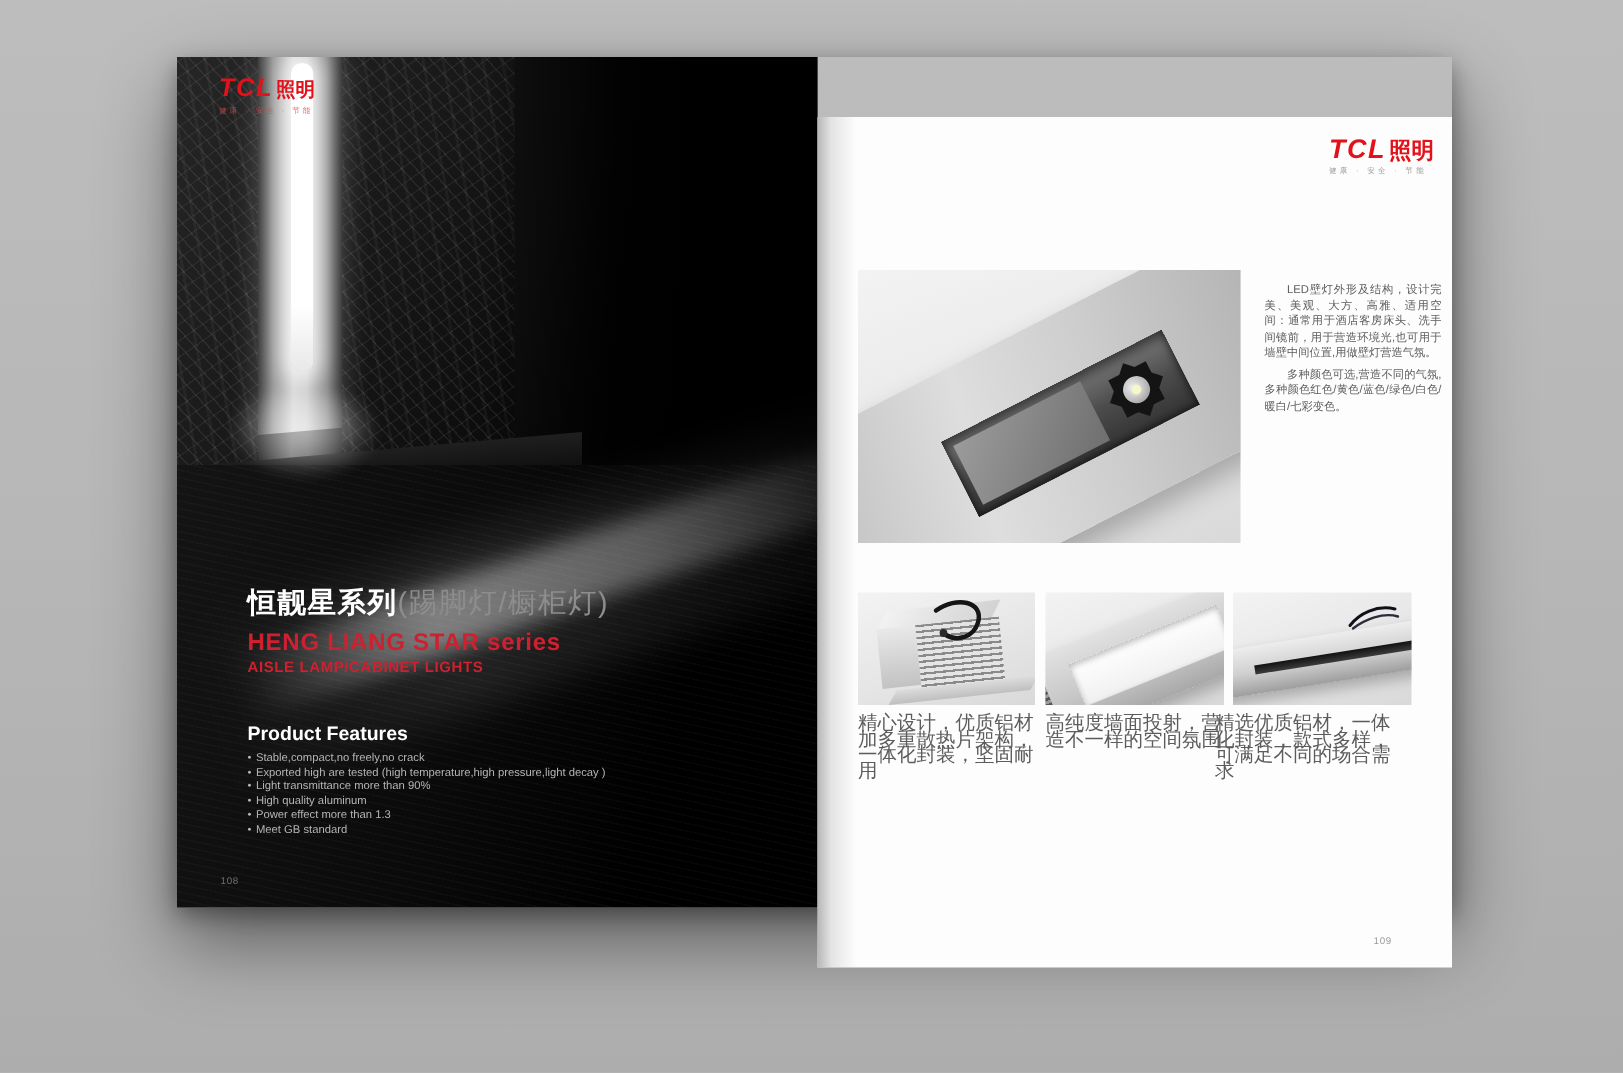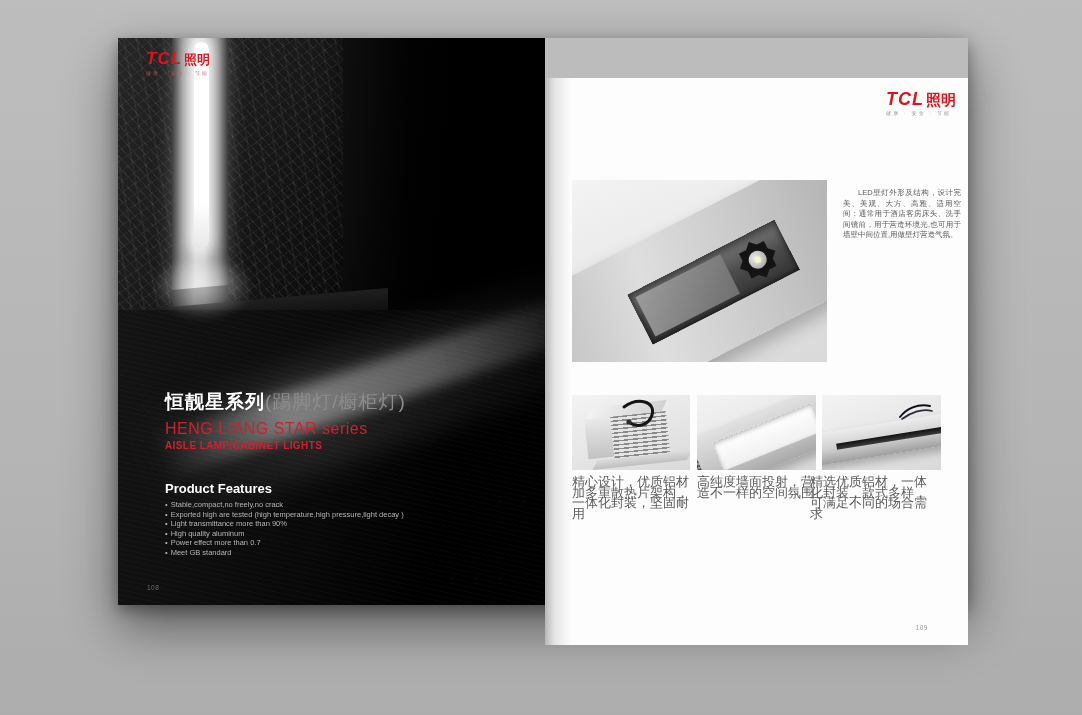--- a/index.html
+++ b/index.html
@@ -81,21 +81,21 @@
   }
 
   .logo-left { position:absolute; left:28px; top:12px; line-height:1; }
   .logo-tcl { font-weight:bold; font-style:italic; font-size:17px; letter-spacing:1px; color:#e3121a; }
   .logo-cn  { font-weight:bold; font-size:13px; color:#e3121a; margin-left:2px; }
   .logo-tagline-left { margin-top:4px; font-size:5px; letter-spacing:2px; color:#d84a4a; opacity:.8; }
 
   .title-block { position:absolute; left:47px; top:303px;margin-top:48px; }
   .title-cn { font-size:19px; font-weight:bold; color:#ffffff; letter-spacing:1px; }
   .title-cn .paren { color:#8d8d8d; font-weight:normal; }
-  .title-en { margin-top:5px; font-size:16px; font-weight:normal; color:#cf2030; letter-spacing:.5px; }
+  .title-en { margin-top:5px; font-size:16px; font-weight:bold; color:#cf2030; letter-spacing:.5px; }
   .subtitle-en { margin-top:2px; font-size:10px; font-weight:bold; color:#cf2030; letter-spacing:.4px; }
 
   .feat { position:absolute; left:47px; width:250px; }
   .feat-cn { top:374px; }
   .feat-en { top:443px; }
   .feat h3 { color:#fff; font-weight:bold; }
   .feat-cn h3 { font-size:11px; letter-spacing:1px; }
   .feat-en h3 { font-size:13px; }
   .feat ul { list-style:none; margin-top:4px; }
   .feat li {
@@ -255,21 +255,21 @@
       </div>
 
 
       <div class="feat feat-en">
         <h3>Product Features</h3>
         <ul>
           <li>Stable,compact,no freely,no crack</li>
           <li>Exported high are tested (high temperature,high pressure,light decay )</li>
           <li>Light transmittance more than 90%</li>
           <li>High quality aluminum</li>
-          <li>Power effect more than 0.7</li>
+          <li>Power effect more than 1.3</li>
           <li>Meet GB standard</li>
         </ul>
       </div>
 
       <div class="pagenum pagenum-left">108</div>
     </div>
 
     <div class="page-right">
       <div class="spine-shadow"></div>
 
@@ -287,20 +287,21 @@
               <div class="s2"></div>
               <div class="ring"></div>
               <div class="die"></div>
             </div>
           </div>
         </div>
       </div>
 
       <div class="desc">
         <p>LED壁灯外形及结构，设计完美、美观、大方、高雅、适用空间：通常用于酒店客房床头、洗手间镜前，用于营造环境光,也可用于墙壁中间位置,用做壁灯营造气氛。</p>
+        <p>多种颜色可选,营造不同的气氛,多种颜色红色/黄色/蓝色/绿色/白色/暖白/七彩变色。</p>
       </div>
 
       <div class="photo photo-small photo-s1">
         <div class="fin-box">
           <div class="top"></div>
           <div class="side"></div>
           <div class="front"></div>
           <div class="plate"></div>
         </div>
         <svg class="photo-svg" width="118" height="75">

